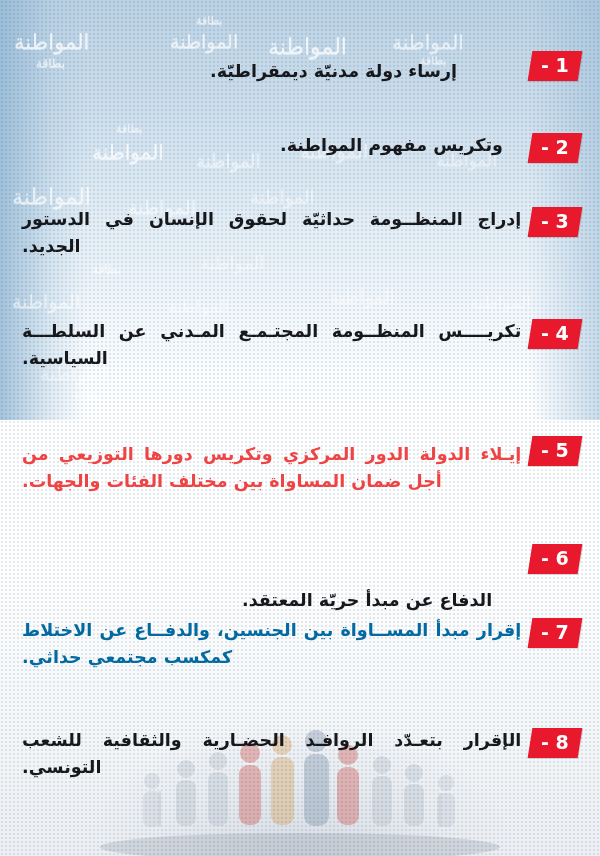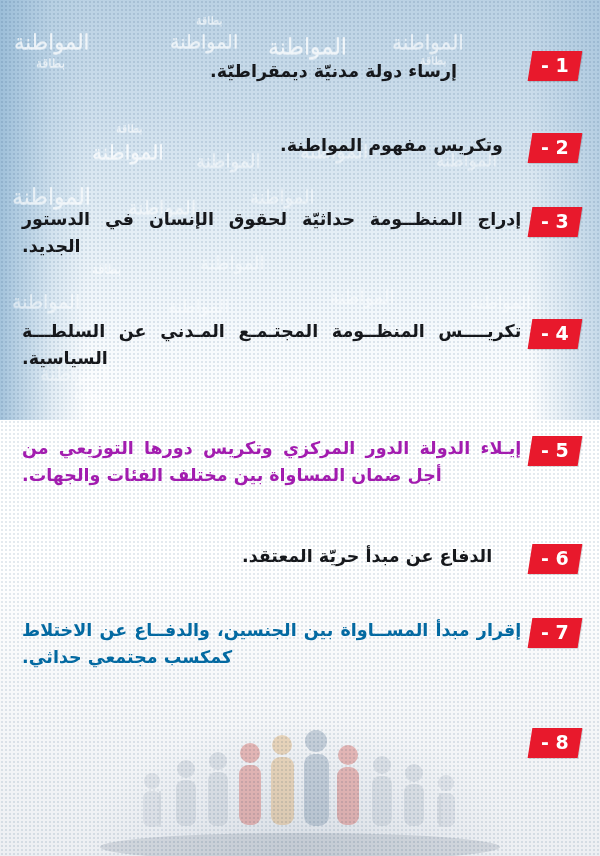--- a/index.html
+++ b/index.html
@@ -231,28 +231,29 @@
       <div class="item" style="top: 206px; right: 20px; left: 22px;">
         <div class="num-tag" style="background: rgb(232, 25, 44);"><span>3 -</span></div>
         <div class="item-text center-last" style="color: rgb(22, 24, 28);">إدراج المنظــومة حداثيّة لحقوق الإنسان في الدستور الجديد.</div>
       </div>
       <div class="item" style="top: 318px; right: 20px; left: 22px;">
         <div class="num-tag" style="background: rgb(232, 25, 44);"><span>4 -</span></div>
         <div class="item-text center-last" style="color: rgb(22, 24, 28);">تكريــــس المنظــومة المجتـمـع المـدني عن السلطـــة السياسية.</div>
       </div>
       <div class="item" style="top: 435px; right: 20px; left: 22px;">
         <div class="num-tag" style="background: rgb(232, 25, 44);"><span>5 -</span></div>
-        <div class="item-text center-last" style="color: #a21caf;">إيـلاء الدولة الدور المركزي وتكريس دورها التوزيعي من أجل ضمان المساواة بين مختلف الفئات والجهات.</div>
+        <div class="item-text center-last" style="color: #ef4444; margin-top: 6px;">إيـلاء الدولة الدور المركزي وتكريس دورها التوزيعي من أجل ضمان المساواة بين مختلف الفئات والجهات.</div>
       </div>
       <div class="item" style="top: 543px; right: 20px; left: 242px;">
         <div class="num-tag" style="background: rgb(232, 25, 44);"><span>6 -</span></div>
-        <div class="item-text center-last" style="color: rgb(22, 24, 28);">الدفاع عن مبدأ حريّة المعتقد.</div>
+        <div class="item-text center-last" style="color: rgb(22, 24, 28); margin-top: 44px;">الدفاع عن مبدأ حريّة المعتقد.</div>
       </div>
       <div class="item" style="top: 617px; right: 20px; left: 22px;">
         <div class="num-tag" style="background: rgb(232, 25, 44);"><span>7 -</span></div>
         <div class="item-text center-last" style="color: #0369a1;">إقرار مبدأ المســاواة بين الجنسين، والدفــاع عن الاختلاط كمكسب مجتمعي حداثي.</div>
       </div>
       <div class="item" style="top: 727px; right: 20px; left: 22px;">
         <div class="num-tag" style="background: rgb(232, 25, 44);"><span>8 -</span></div>
+        <div class="item-text center-last" style="color: rgb(22, 24, 28);">الإقرار بتعـدّد الروافـد الحضـارية والثقافية للشعب التونسي.</div>
       </div>
     </div>
 
 </div>
 
 </body></html>

